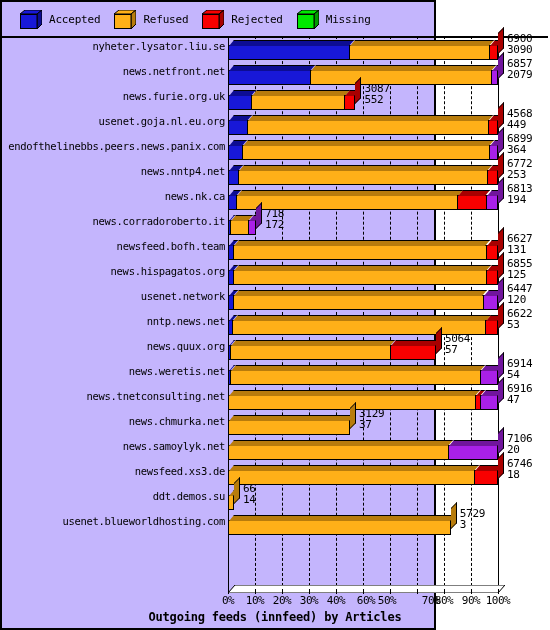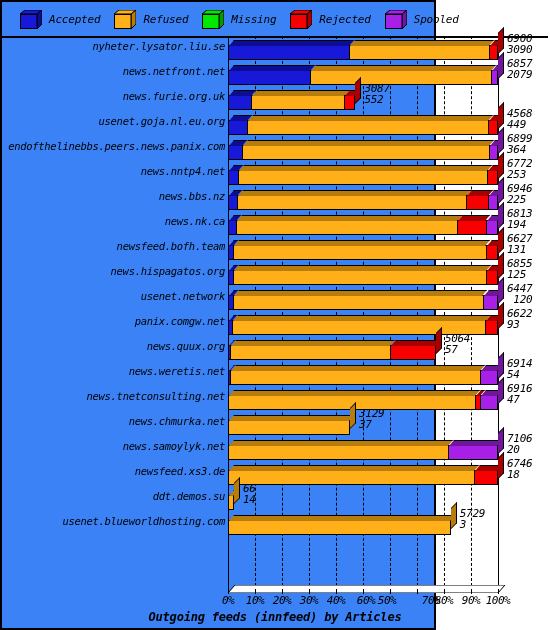--- a/index.html
+++ b/index.html
@@ -6,22 +6,21 @@
   body{
     width:550px;height:630px;
     background:#ffffff;
     font-family:"DejaVu Sans Mono", monospace;
     overflow:hidden;
   }
   #page{
     position:relative;width:436px;height:630px;
     box-sizing:border-box;
     border:2px solid #000;
-    background:#3b82f6;
-    font-style:italic;
+    background:#c4b5fd;
   }
   
   #legend{
     position:absolute;left:0;top:0;width:546px;height:34px;
     border-bottom:2px solid #000;
     display:flex;align-items:center;
   }
   .legend-item{display:flex;align-items:center;margin-left:14px;}
   .legend-item:first-child{margin-left:18px;}
   .lg-cube{position:relative;width:22px;height:19px;margin-right:7px;}
@@ -92,41 +91,33 @@
       <div class="legend-item">
         <div class="lg-cube"><svg width="22" height="19" viewBox="0 0 22 19">
             <polygon points="0,4 5,0 22,0 17,4" fill="#ffb018" stroke="#000" stroke-width="1"></polygon>
             <polygon points="17,4 22,0 22,14 17,19" fill="#b87c0c" stroke="#000" stroke-width="1"></polygon>
             <rect x="0.5" y="4.5" width="16.5" height="14" fill="#ffb018" stroke="#000" stroke-width="1"></rect>
           </svg></div>
         <span class="lg-label">Refused</span>
       </div>
       <div class="legend-item">
         <div class="lg-cube"><svg width="22" height="19" viewBox="0 0 22 19">
+            <polygon points="0,4 5,0 22,0 17,4" fill="#f80000" stroke="#000" stroke-width="1"></polygon>
+            <polygon points="17,4 22,0 22,14 17,19" fill="#a80000" stroke="#000" stroke-width="1"></polygon>
+            <rect x="0.5" y="4.5" width="16.5" height="14" fill="#f80000" stroke="#000" stroke-width="1"></rect>
+          </svg></div>
+        <span class="lg-label">Rejected</span>
+      </div>
+      <div class="legend-item">
+        <div class="lg-cube"><svg width="22" height="19" viewBox="0 0 22 19">
             <polygon points="0,4 5,0 22,0 17,4" fill="#00e800" stroke="#000" stroke-width="1"></polygon>
             <polygon points="17,4 22,0 22,14 17,19" fill="#009c00" stroke="#000" stroke-width="1"></polygon>
             <rect x="0.5" y="4.5" width="16.5" height="14" fill="#00e800" stroke="#000" stroke-width="1"></rect>
           </svg></div>
         <span class="lg-label">Missing</span>
-      </div>
-      <div class="legend-item">
-        <div class="lg-cube"><svg width="22" height="19" viewBox="0 0 22 19">
-            <polygon points="0,4 5,0 22,0 17,4" fill="#f80000" stroke="#000" stroke-width="1"></polygon>
-            <polygon points="17,4 22,0 22,14 17,19" fill="#a80000" stroke="#000" stroke-width="1"></polygon>
-            <rect x="0.5" y="4.5" width="16.5" height="14" fill="#f80000" stroke="#000" stroke-width="1"></rect>
-          </svg></div>
-        <span class="lg-label">Rejected</span>
-      </div>
-      <div class="legend-item">
-        <div class="lg-cube"><svg width="22" height="19" viewBox="0 0 22 19">
-            <polygon points="0,4 5,0 22,0 17,4" fill="#a820e8" stroke="#000" stroke-width="1"></polygon>
-            <polygon points="17,4 22,0 22,14 17,19" fill="#70159c" stroke="#000" stroke-width="1"></polygon>
-            <rect x="0.5" y="4.5" width="16.5" height="14" fill="#a820e8" stroke="#000" stroke-width="1"></rect>
-          </svg></div>
-        <span class="lg-label">Spooled</span>
       </div>
     </div>
 
   <div id="plot">
     <div id="grid">
         <div class="gl solid" style="left: 0px;"></div>
         <div class="gl" style="left: 27px;"></div>
         <div class="gl" style="left: 54px;"></div>
         <div class="gl" style="left: 81px;"></div>
         <div class="gl" style="left: 108px;"></div>
@@ -264,44 +255,20 @@
               </div>
             </div>
             <div class="cap" style="left: 270px; background: rgb(168, 0, 0);"></div>
           </div>
           <div class="vals" style="left: 505px;">
             <span>6772</span>
             <span>253</span>
           </div>
         </div>
         <div class="row">
-          <div class="ylabel">news.bbs.nz</div>
-          <div class="barwrap" style="width: 270px;">
-            <div class="bar" style="width: 270px;">
-              <div class="seg" style="width: 8.64px; background: rgb(24, 24, 216);">
-                <div class="top" style="background: rgb(13, 13, 147);"></div>
-              </div>
-              <div class="seg" style="width: 229.5px; background: rgb(255, 176, 24);">
-                <div class="top" style="background: rgb(184, 124, 12);"></div>
-              </div>
-              <div class="seg" style="width: 21.6px; background: rgb(248, 0, 0);">
-                <div class="top" style="background: rgb(168, 0, 0);"></div>
-              </div>
-              <div class="seg" style="width: 10.26px; background: rgb(168, 32, 232);">
-                <div class="top" style="background: rgb(112, 21, 156);"></div>
-              </div>
-            </div>
-            <div class="cap" style="left: 270px; background: rgb(112, 21, 156);"></div>
-          </div>
-          <div class="vals" style="left: 505px;">
-            <span>6946</span>
-            <span>225</span>
-          </div>
-        </div>
-        <div class="row">
           <div class="ylabel">news.nk.ca</div>
           <div class="barwrap" style="width: 270px;">
             <div class="bar" style="width: 270px;">
               <div class="seg" style="width: 7.56px; background: rgb(24, 24, 216);">
                 <div class="top" style="background: rgb(13, 13, 147);"></div>
               </div>
               <div class="seg" style="width: 221.94px; background: rgb(255, 176, 24);">
                 <div class="top" style="background: rgb(184, 124, 12);"></div>
               </div>
               <div class="seg" style="width: 28.35px; background: rgb(248, 0, 0);">
@@ -312,20 +279,41 @@
               </div>
             </div>
             <div class="cap" style="left: 270px; background: rgb(112, 21, 156);"></div>
           </div>
           <div class="vals" style="left: 505px;">
             <span>6813</span>
             <span>194</span>
           </div>
         </div>
         <div class="row">
+          <div class="ylabel">news.corradoroberto.it</div>
+          <div class="barwrap" style="width: 28.08px;">
+            <div class="bar" style="width: 28.08px;">
+              <div class="seg" style="width: 2px; background: rgb(24, 24, 216);">
+                <div class="top" style="background: rgb(13, 13, 147);"></div>
+              </div>
+              <div class="seg" style="width: 18.954px; background: rgb(255, 176, 24);">
+                <div class="top" style="background: rgb(184, 124, 12);"></div>
+              </div>
+              <div class="seg" style="width: 8.424px; background: rgb(168, 32, 232);">
+                <div class="top" style="background: rgb(112, 21, 156);"></div>
+              </div>
+            </div>
+            <div class="cap" style="left: 28.08px; background: rgb(112, 21, 156);"></div>
+          </div>
+          <div class="vals" style="left: 263.08px;">
+            <span>718</span>
+            <span>172</span>
+          </div>
+        </div>
+        <div class="row">
           <div class="ylabel">newsfeed.bofh.team</div>
           <div class="barwrap" style="width: 270px;">
             <div class="bar" style="width: 270px;">
               <div class="seg" style="width: 5.4px; background: rgb(24, 24, 216);">
                 <div class="top" style="background: rgb(13, 13, 147);"></div>
               </div>
               <div class="seg" style="width: 252.45px; background: rgb(255, 176, 24);">
                 <div class="top" style="background: rgb(184, 124, 12);"></div>
               </div>
               <div class="seg" style="width: 12.15px; background: rgb(248, 0, 0);">
@@ -369,44 +357,44 @@
               </div>
               <div class="seg" style="width: 249.48px; background: rgb(255, 176, 24);">
                 <div class="top" style="background: rgb(184, 124, 12);"></div>
               </div>
               <div class="seg" style="width: 15.39px; background: rgb(168, 32, 232);">
                 <div class="top" style="background: rgb(112, 21, 156);"></div>
               </div>
             </div>
             <div class="cap" style="left: 270px; background: rgb(112, 21, 156);"></div>
           </div>
-          <div class="vals" style="left: 505px; text-align: right;">
+          <div class="vals" style="left: 505px;">
             <span>6447</span>
             <span>120</span>
           </div>
         </div>
         <div class="row">
-          <div class="ylabel">panix.comgw.net</div>
+          <div class="ylabel">nntp.news.net</div>
           <div class="barwrap" style="width: 270px;">
             <div class="bar" style="width: 270px;">
               <div class="seg" style="width: 3.78px; background: rgb(24, 24, 216);">
                 <div class="top" style="background: rgb(13, 13, 147);"></div>
               </div>
               <div class="seg" style="width: 253.53px; background: rgb(255, 176, 24);">
                 <div class="top" style="background: rgb(184, 124, 12);"></div>
               </div>
               <div class="seg" style="width: 12.69px; background: rgb(248, 0, 0);">
                 <div class="top" style="background: rgb(168, 0, 0);"></div>
               </div>
             </div>
             <div class="cap" style="left: 270px; background: rgb(168, 0, 0);"></div>
           </div>
           <div class="vals" style="left: 505px;">
             <span>6622</span>
-            <span>93</span>
+            <span>53</span>
           </div>
         </div>
         <div class="row">
           <div class="ylabel">news.quux.org</div>
           <div class="barwrap" style="width: 207.9px;">
             <div class="bar" style="width: 207.9px;">
               <div class="seg" style="width: 2.2869px; background: rgb(24, 24, 216);">
                 <div class="top" style="background: rgb(13, 13, 147);"></div>
               </div>
               <div class="seg" style="width: 159.875px; background: rgb(255, 176, 24);">

